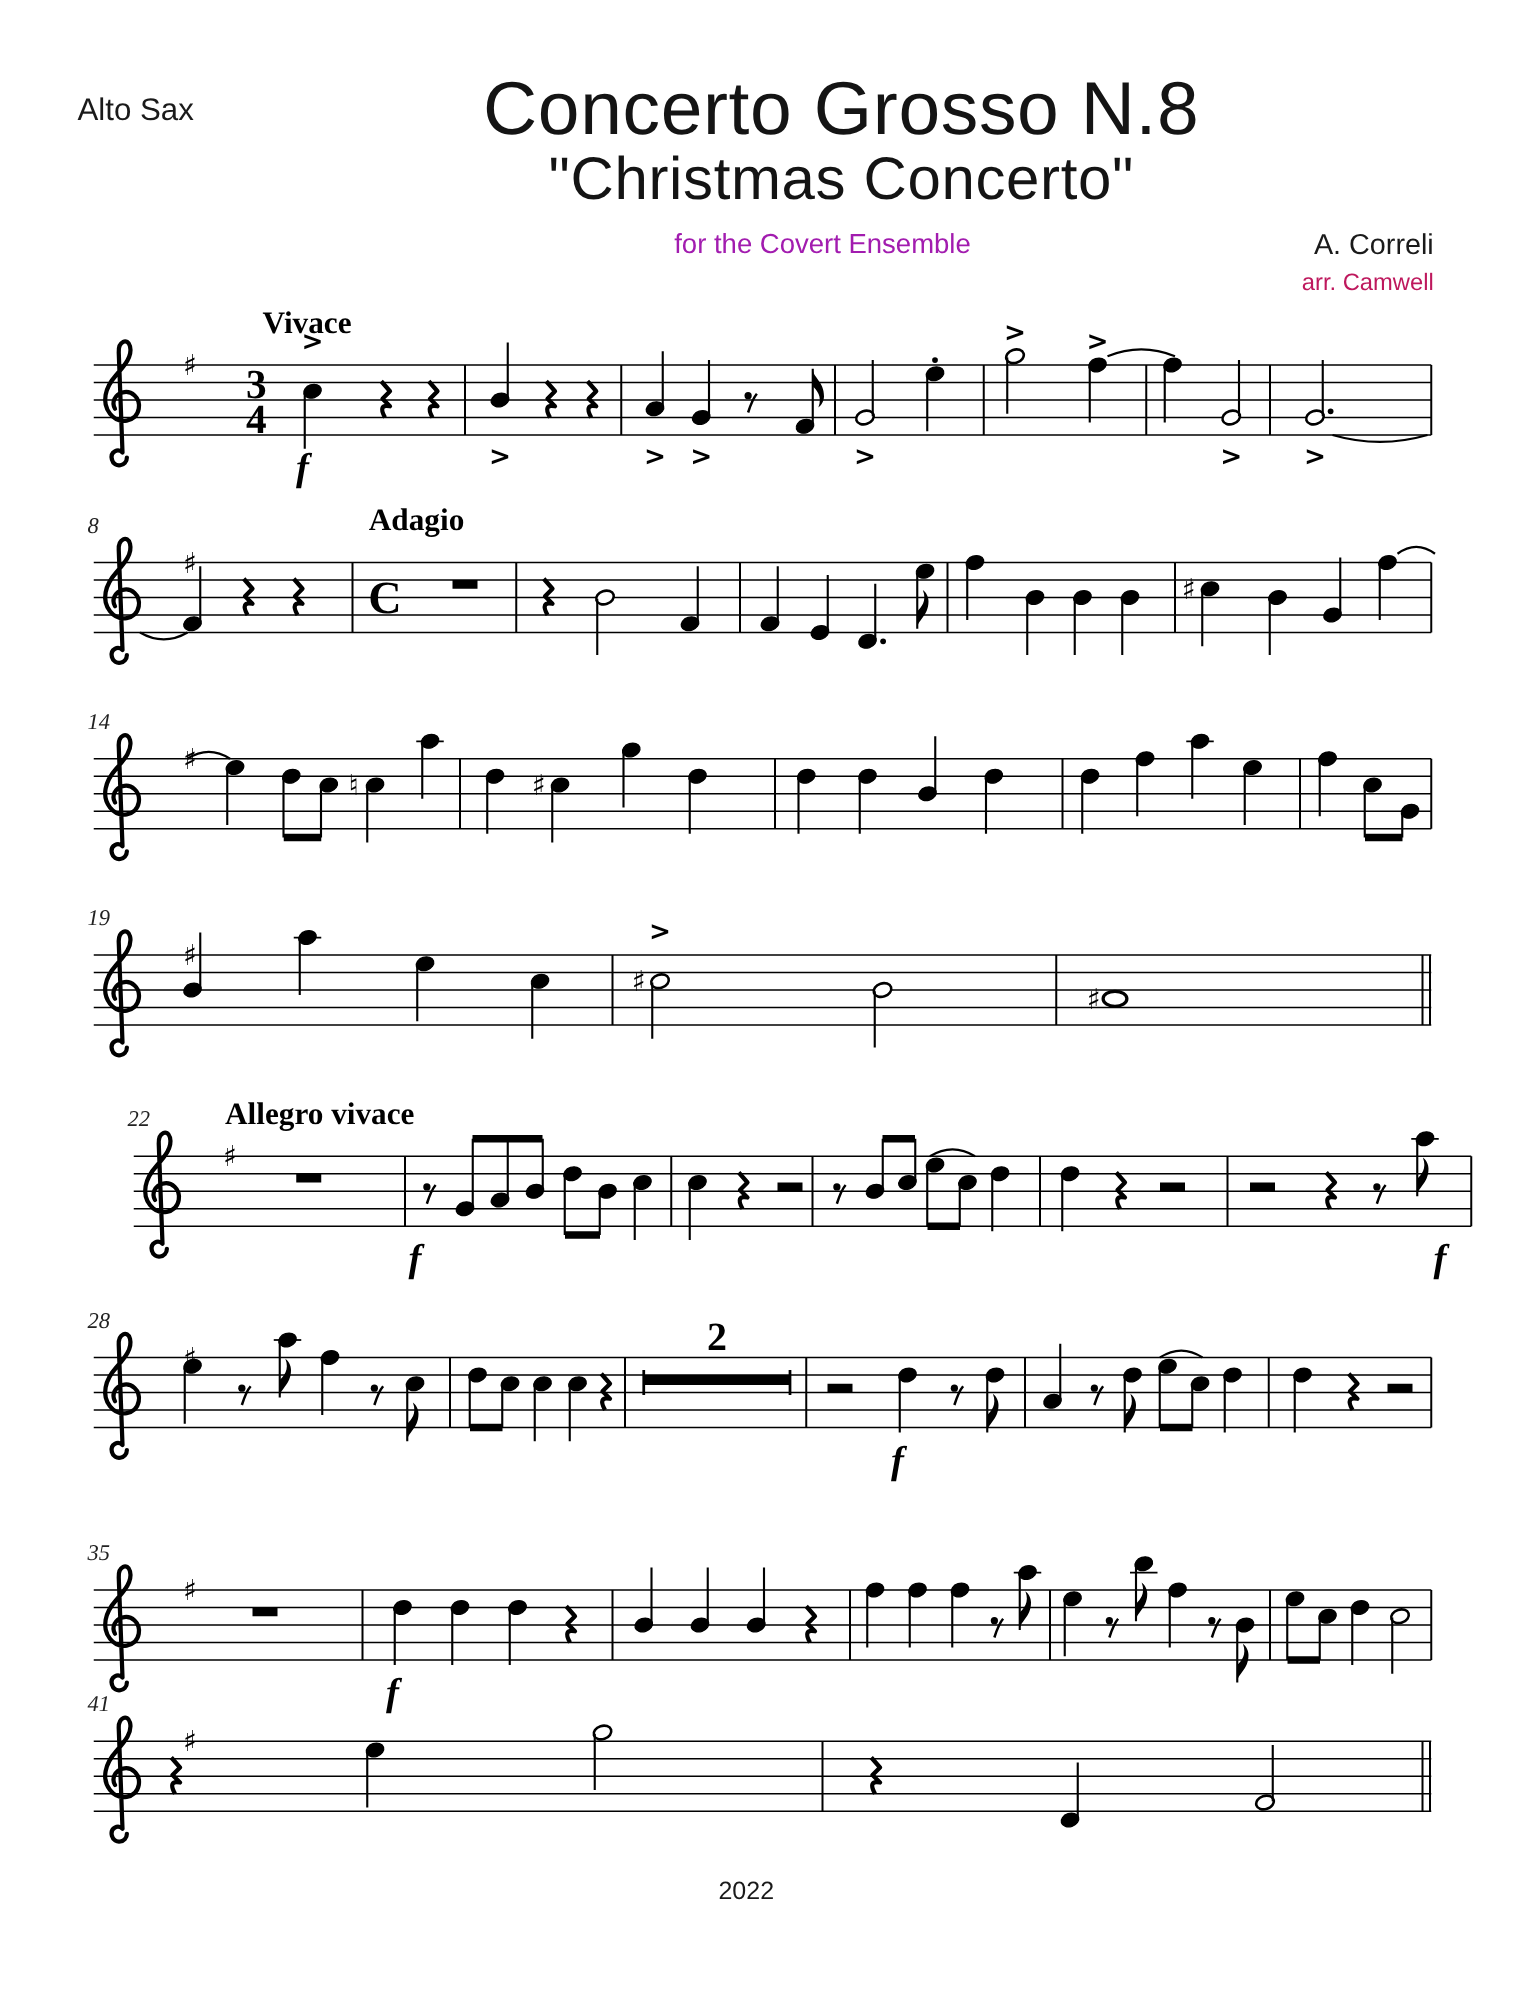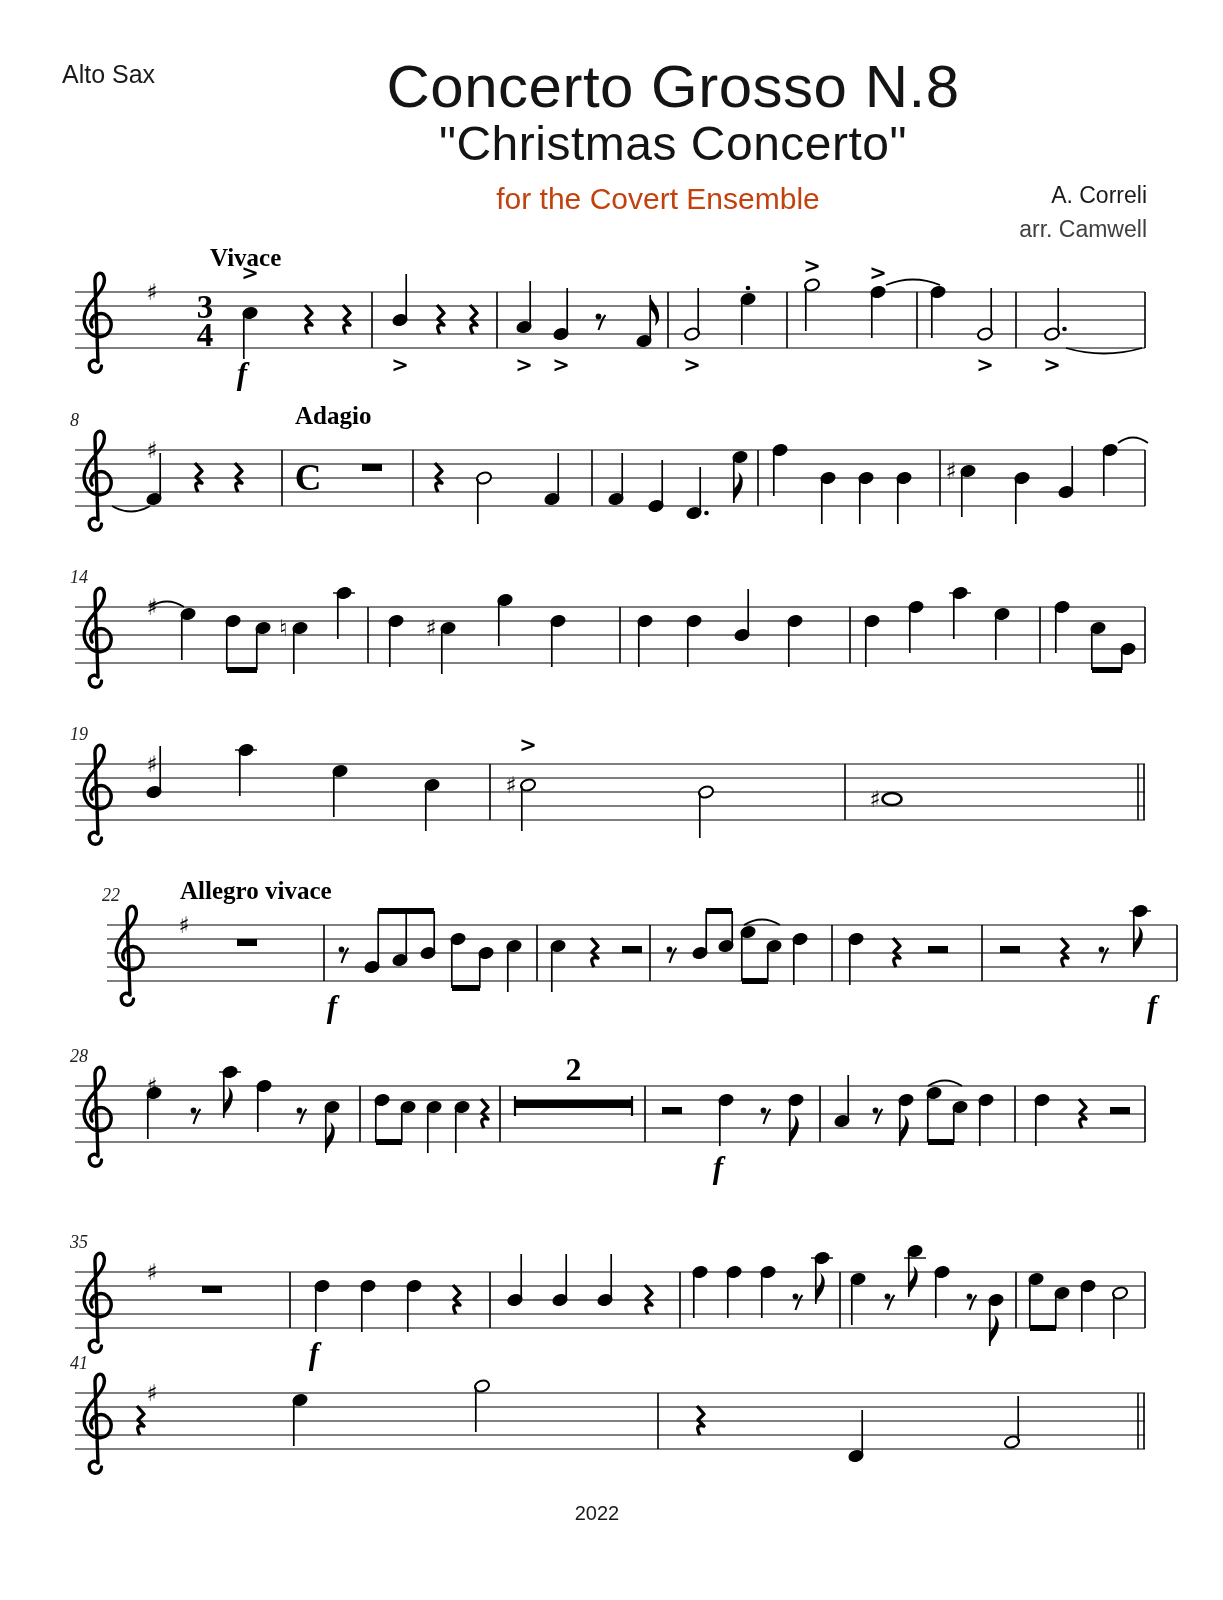--- a/index.html
+++ b/index.html
@@ -1,24 +1,24 @@
 <!DOCTYPE html>
 <html><head>
 <meta charset="utf-8">
 <style>
   html,body{margin:0;padding:0;background:#888;}
   .page{position:relative;width:1223px;height:1600px;background:#ffffff;margin:0 auto;
         font-family:"Liberation Sans",sans-serif;color:#111;overflow:hidden;}
   .abs{position:absolute;white-space:nowrap;}
-  .instrument{left:62px;top:60px;font-size:25px;color:#1a1a1a;}
+  .instrument{left:62px;top:74px;font-size:25px;color:#1a1a1a;}
   .title{left:673px;top:52px;transform:translateX(-50%);font-size:60px;letter-spacing:.5px;color:#141414;}
   .subtitle{left:673px;top:116px;transform:translateX(-50%);font-size:48px;letter-spacing:.5px;color:#141414;}
-  .dedication{left:658px;top:182px;transform:translateX(-50%);font-size:30px;color:#c2410c;}
+  .dedication{left:658px;top:182px;transform:translateX(-50%);font-size:22px;color:#a21caf;}
   .composer{right:76px;top:182px;font-size:23px;color:#1a1a1a;}
-  .arranger{right:76px;top:216px;font-size:23px;color:#404040;}
+  .arranger{right:76px;top:216px;font-size:19px;color:#be185d;}
   .footer{left:597px;top:1502px;transform:translateX(-50%);font-size:20px;color:#1a1a1a;}
   .system{position:absolute;left:0;width:1040px;height:180px;}
   svg text{user-select:none;}
   .tempo{font-family:"Liberation Serif",serif;font-weight:bold;font-size:25px;fill:#000;}
   .mnum{font-family:"Liberation Serif",serif;font-style:italic;font-size:18px;fill:#222;}
   .dyn{font-family:"Liberation Serif",serif;font-style:italic;font-weight:bold;font-size:31px;fill:#000;}
   .acc-txt{font-family:"DejaVu Sans",sans-serif;font-weight:bold;font-size:21px;fill:#000;}
   .sig{font-family:"Liberation Serif",serif;font-weight:bold;fill:#000;}
   .accidental{font-family:"DejaVu Sans",sans-serif;font-size:23px;fill:#000;}
 </style>

